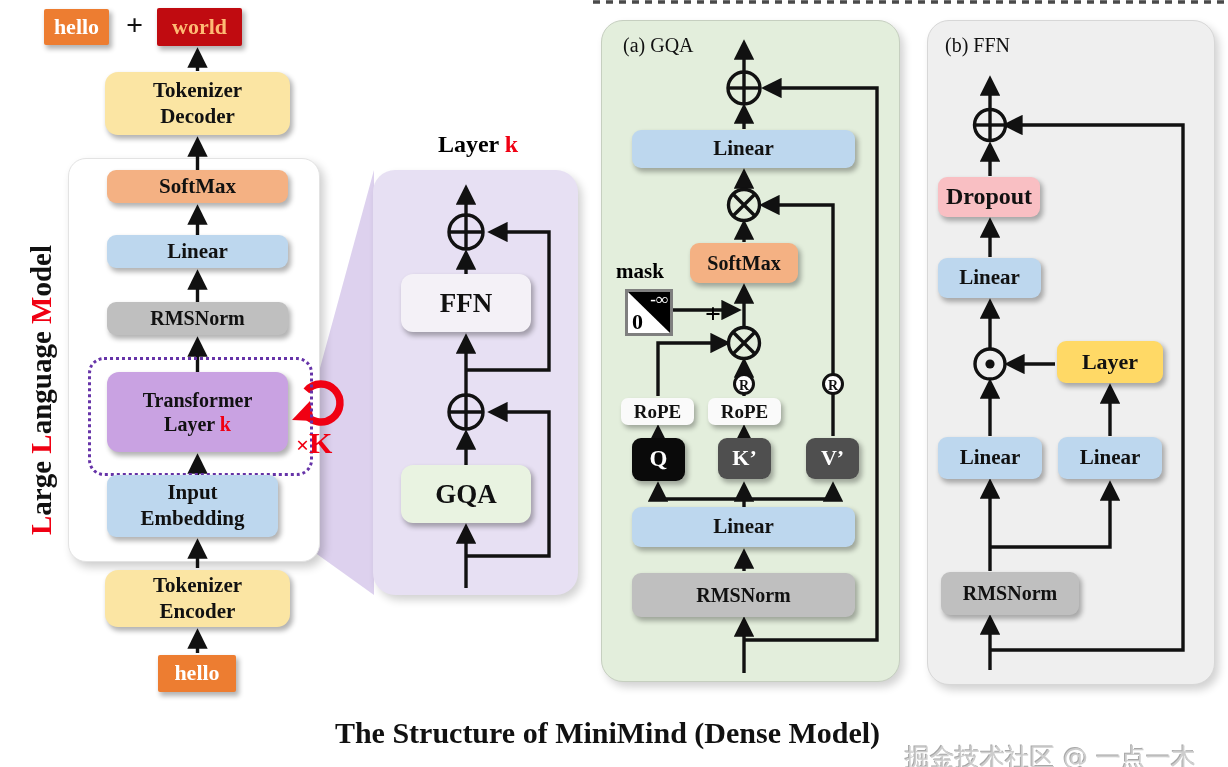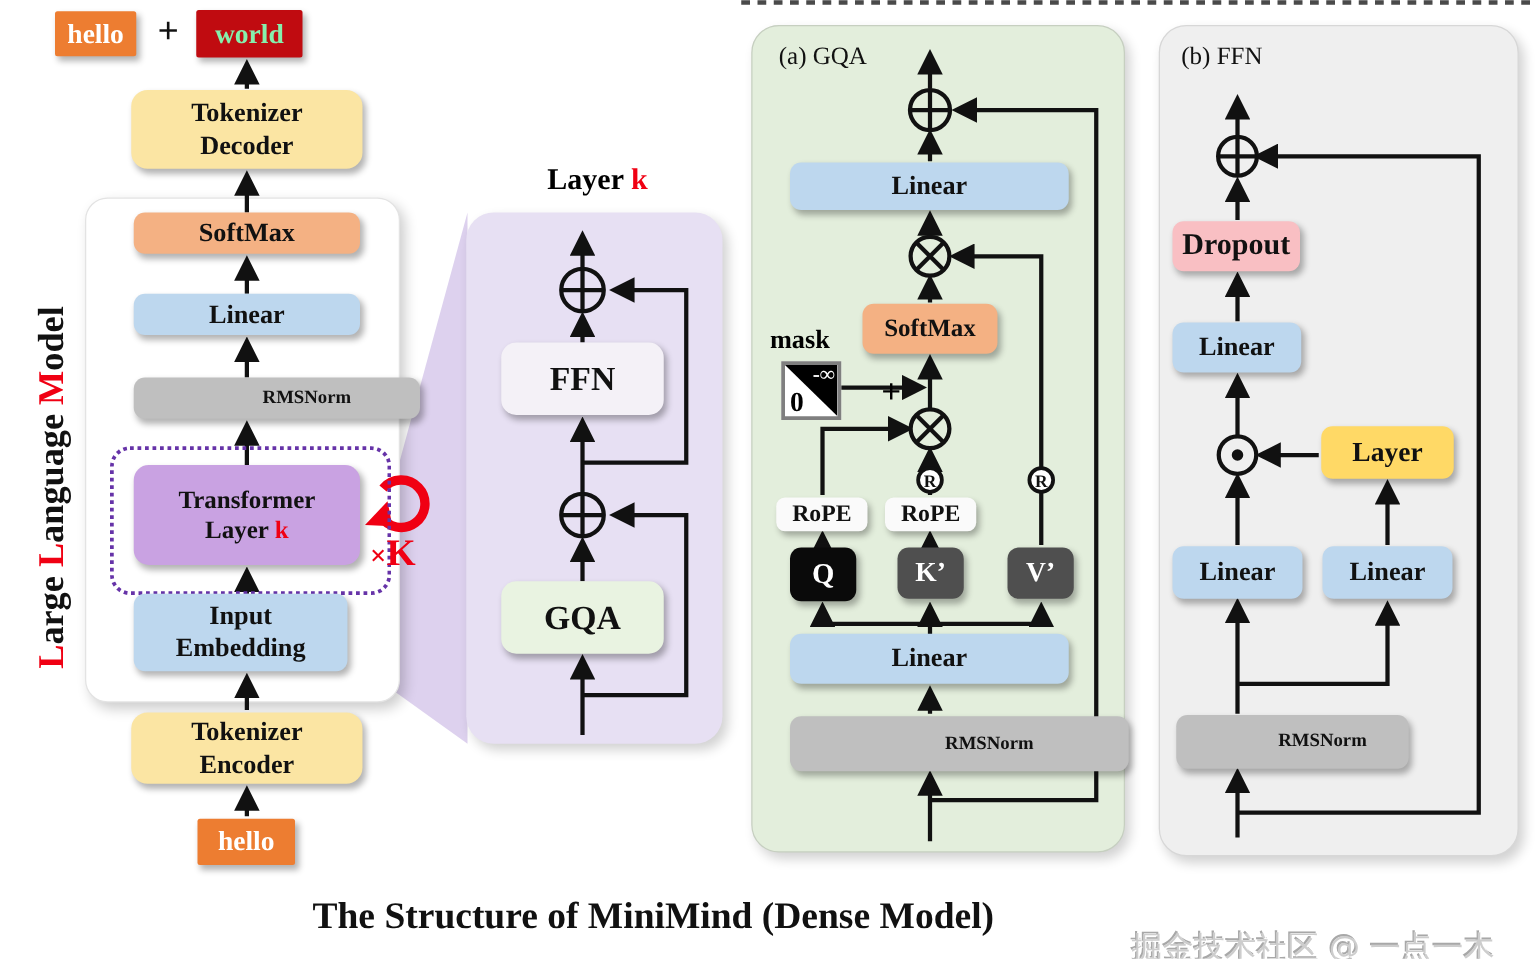--- a/index.html
+++ b/index.html
@@ -8,37 +8,37 @@
   .abs{position:absolute;}
   .box{position:absolute;display:flex;flex-direction:column;align-items:center;justify-content:center;
        font-weight:bold;color:#111;text-align:center;border-radius:9px;
        box-shadow:2.5px 3.5px 5px rgba(0,0,0,.30);line-height:1.22;}
   .panel{position:absolute;border-radius:22px;box-shadow:4px 5px 9px rgba(0,0,0,.18);}
   .panel-title{position:absolute;font-weight:normal;font-size:20px;color:#111;}
   .token{background:#ed7d31;color:#fff;font-size:22px;border-radius:2px;}
   .yellowbox{background:#fbe5a3;font-size:21px;border-radius:13px;text-align:center;}
   .orangebox{background:#f4b183;font-size:21px;}
   .bluebox{background:#bdd7ee;font-size:21px;}
-  .graybox{background:#bfbfbf;font-size:15px;padding-left:48px;}
+  .graybox{background:#bfbfbf;font-size:20px;}
   .red{color:#f00013;}
   .svg-layer{position:absolute;left:0;top:0;z-index:3;pointer-events:none;}
   .z4{z-index:4;} .z5{z-index:5;}
   #card{position:absolute;left:68px;top:158px;width:250px;height:402px;background:#fff;
         border:1px solid #e3e3e3;border-radius:18px;box-shadow:4px 5px 10px rgba(0,0,0,.20);z-index:2;}
   #dashed-region{position:absolute;left:88px;top:357px;width:219px;height:113px;
         border:3px dotted #6633a8;border-radius:16px;z-index:4;}
   #llm-label{position:absolute;left:-146px;top:371px;width:380px;height:38px;
         transform:rotate(-90deg);font-weight:bold;font-size:29px;text-align:center;color:#111;z-index:4;}
   #mask-icon{position:absolute;left:625px;top:289px;width:42px;height:41px;background:#fff;
         border:3px solid #7f7f7f;z-index:4;overflow:hidden;}
   #mask-icon .tri{position:absolute;left:0;top:0;width:100%;height:100%;background:#000;
         clip-path:polygon(0 0,100% 0,100% 100%);}
   #mask-icon .minf{position:absolute;right:2px;top:-2px;color:#fff;font-weight:bold;font-size:17px;}
   #mask-icon .zero{position:absolute;left:4px;bottom:-2px;color:#000;font-weight:bold;font-size:22px;}
-  #main-title{position:absolute;left:250px;top:716px;width:715px;text-align:left;
+  #main-title{position:absolute;left:250px;top:716px;width:715px;text-align:center;
         font-weight:bold;font-size:30px;color:#111;z-index:4;}
   #watermark{position:absolute;left:905px;top:718px;width:320px;font-size:25px;
         font-family:"DejaVu Sans","Liberation Sans",sans-serif;color:#cdcdcd;
         text-shadow:1px 1px 0 #fff,-1px -1px 0 #a8a8a8;z-index:4;margin-top:23px;}
 </style>
 </head>
 <body>
 
 <svg class="abs" width="1228" height="767" style="left:0;top:0;z-index:0">
   <polygon points="314,390 374,170 374,595 314,552" fill="#d7c9eb" opacity="0.85"></polygon>
@@ -160,21 +160,21 @@
     <polygon points="292,420 310,401 314,421" fill="#f00013"></polygon>
   </g>
 </svg>
 
 <div id="llm-label">
   <span class="red">L</span><span>arge </span><span class="red">L</span><span>anguage </span><span class="red">M</span><span>odel</span>
 </div>
 
 <div class="box token z4" style="left:44px;top:9px;width:65px;height:36px">hello</div>
 <div class="abs z4" style="left:126px;top:8px;font-weight:bold;font-size:30px;color:#111">+</div>
-<div class="box z4" style="left:157px;top:8px;width:85px;height:38px;background:#c00b10;color:#86efac;font-size:22px;border-radius:2px">world</div>
+<div class="box z4" style="left:157px;top:8px;width:85px;height:38px;background:#c00b10;color:#fdba74;font-size:22px;border-radius:2px">world</div>
 
 <div class="box yellowbox z4" style="left:105px;top:72px;width:185px;height:63px">
   <div>Tokenizer</div>
   <div>Decoder</div>
 </div>
 
 <div class="box orangebox z4" style="left:107px;top:170px;width:181px;height:33px">SoftMax</div>
 <div class="box bluebox z4" style="left:107px;top:235px;width:181px;height:33px">Linear</div>
 <div class="box graybox z4" style="left:107px;top:302px;width:181px;height:33px">RMSNorm</div>
 

